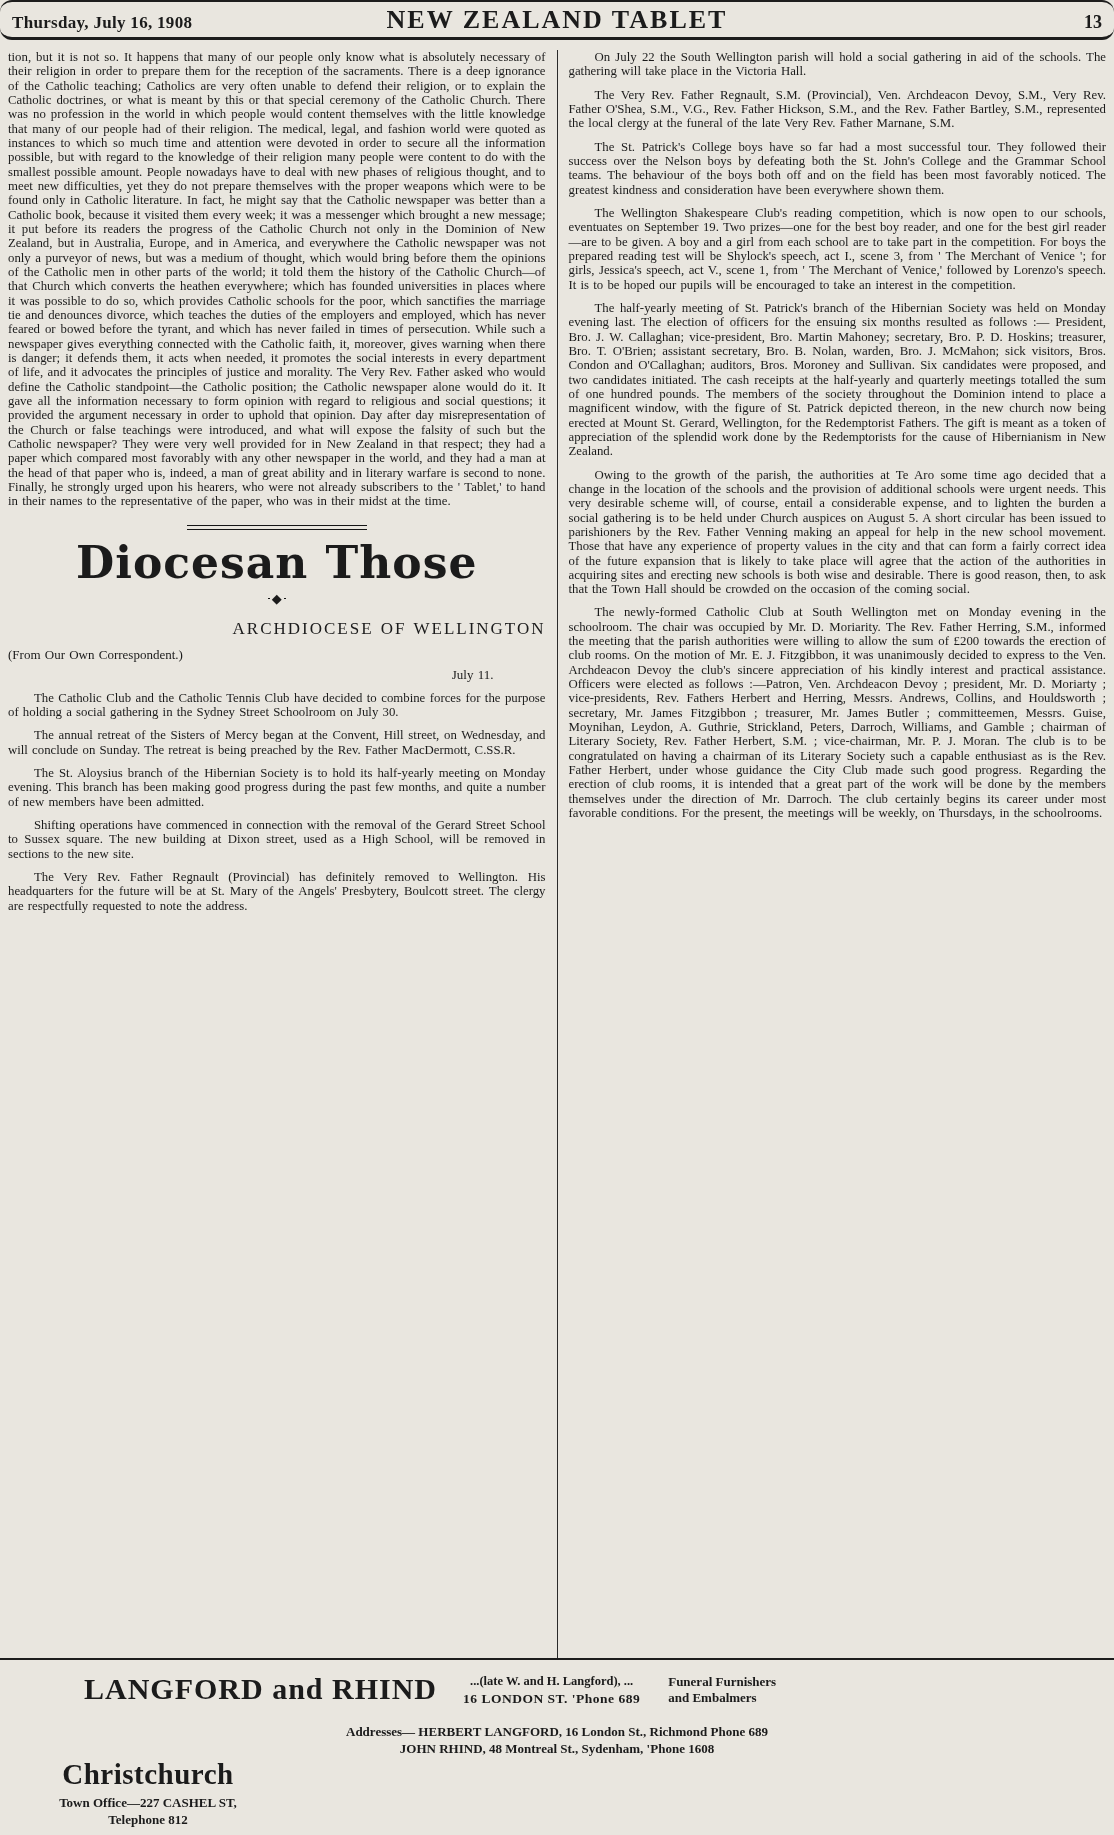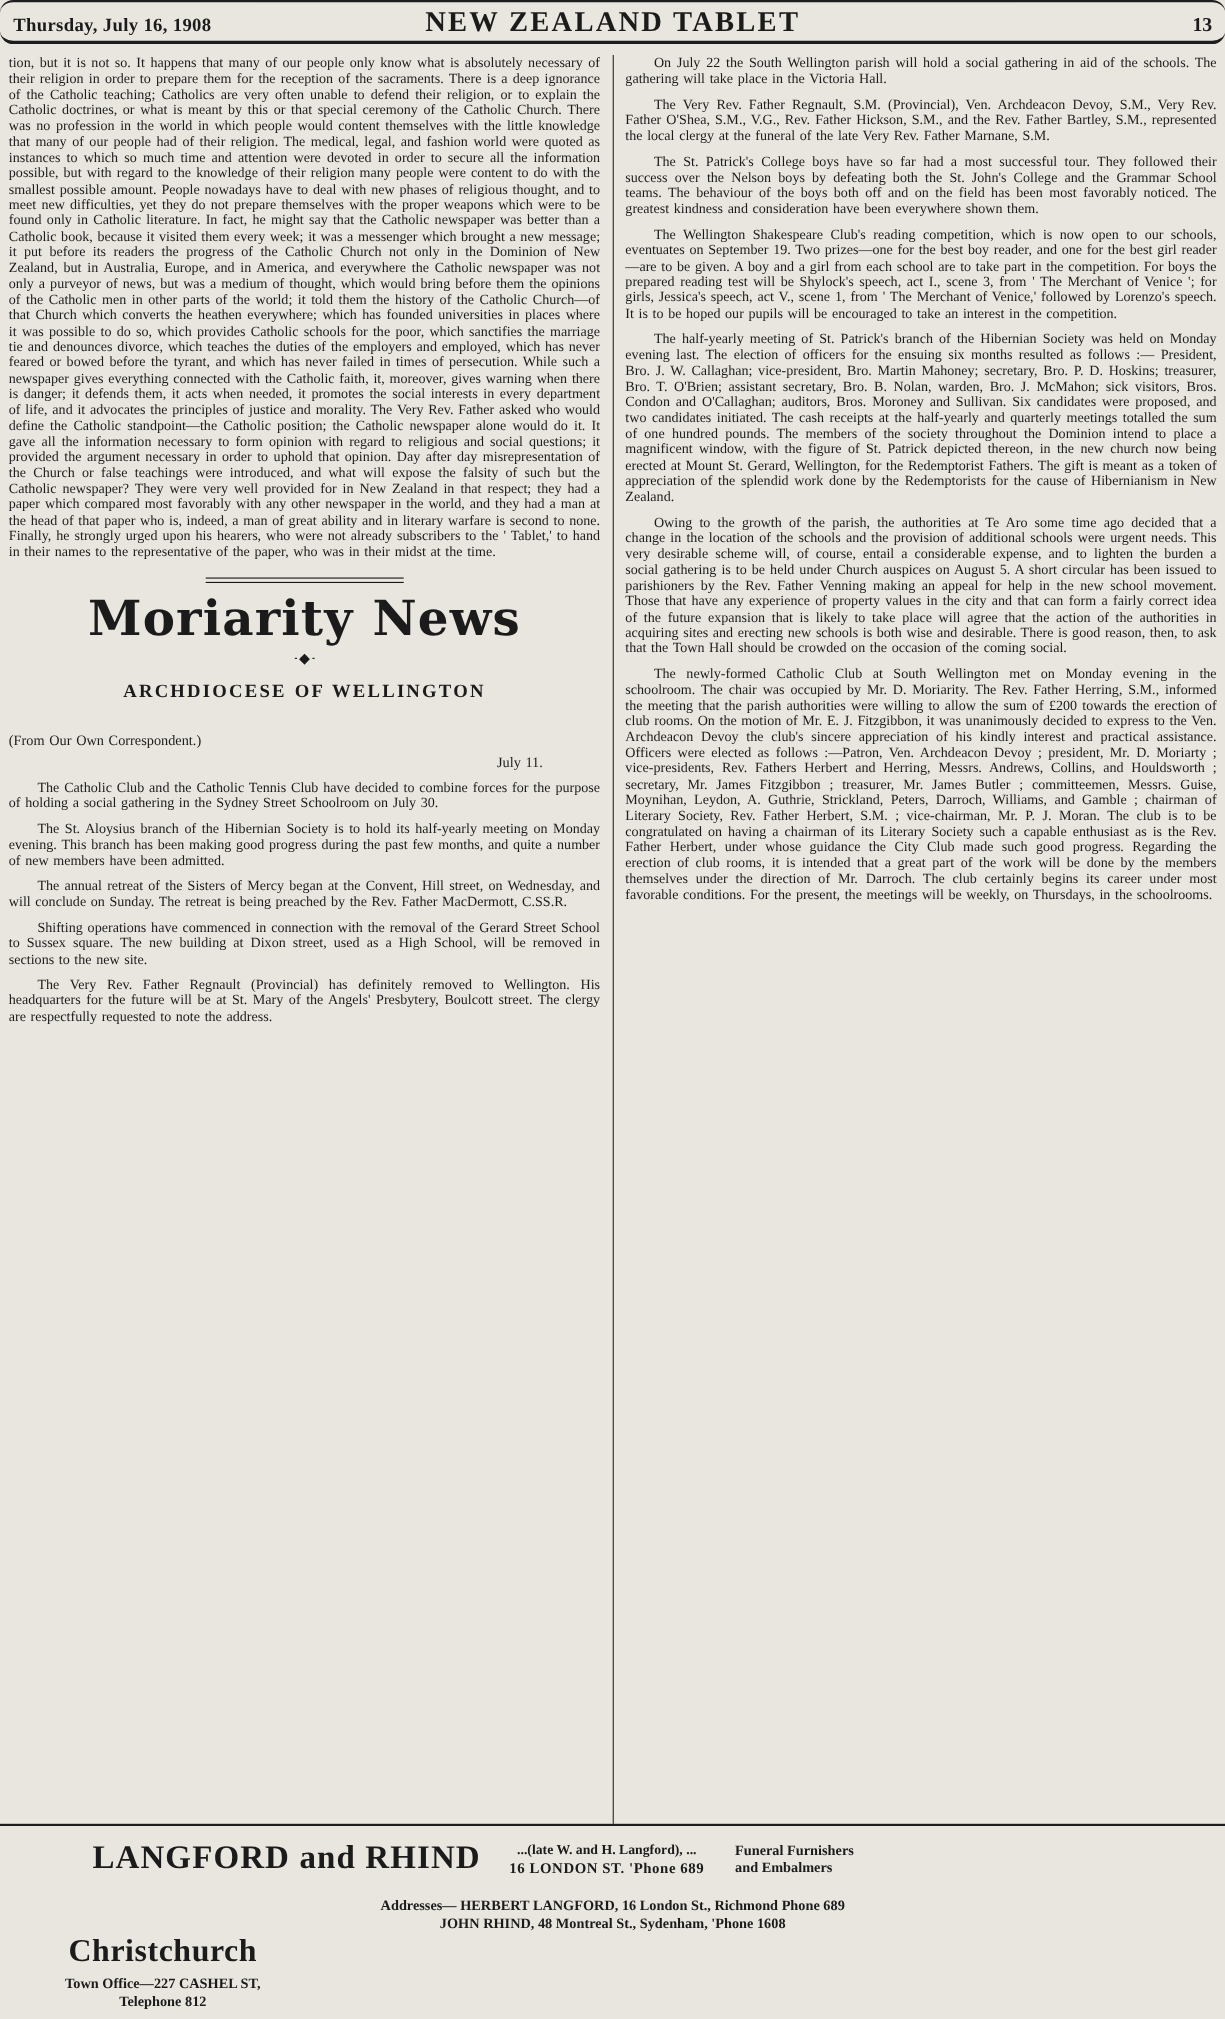--- a/index.html
+++ b/index.html
@@ -40,22 +40,22 @@
   }
   .section-title {
     text-align:center; font-size:44px; font-weight:bold;
     font-family:"DejaVu Serif","Liberation Serif",serif;
     letter-spacing:1px; margin:2px 0 6px 0; line-height:1.05;
   }
   .diamond-divider { display:flex; align-items:center; justify-content:center; margin:2px 0 14px 0; }
   .diamond-divider .dd-line { width:2px; height:1px; background:#151515; }
   .diamond-divider .dd-glyph { font-size:13px; line-height:1; padding:0 2px; }
   .section-sub {
-    text-align:center; font-size:17px; font-weight:bold;
-    letter-spacing:2px; margin-bottom:28px; text-indent:0 !important;
+    text-align:right; font-size:17px; font-weight:normal;
+    letter-spacing:2px; margin-bottom:10px; text-indent:0 !important;
   }
   .byline { text-align:left; font-size:13px; margin-bottom:6px; }
   .dateline { text-align:right; font-size:13px; margin:0 52px 8px 0; }
 
   
   .footer {
     border-top:2px solid #1d1d1d;
     padding:12px 14px 6px 14px;
     display:flex;
     flex-direction:column;
@@ -80,33 +80,33 @@
   <span class="m-title">NEW ZEALAND TABLET</span>
   <span class="m-page">13</span>
 </header>
 
 <main class="columns">
 
   <div class="col">
     <p class="no-indent">tion, but it is not so.  It happens that many of our people only know what is absolutely necessary of their religion in order to prepare them for the reception of the sacraments.  There is a deep ignorance of the Catholic teaching; Catholics are very often unable to defend their religion, or to explain the Catholic doctrines, or what is meant by this or that special ceremony of the Catholic Church.  There was no profession in the world in which people would content themselves with the little knowledge that many of our people had of their religion.  The medical, legal, and fashion world were quoted as instances to which so much time and attention were devoted in order to secure all the information possible, but with regard to the knowledge of their religion many people were content to do with the smallest possible amount.  People nowadays have to deal with new phases of religious thought, and to meet new difficulties, yet they do not prepare themselves with the proper weapons which were to be found only in Catholic literature.  In fact, he might say that the Catholic newspaper was better than a Catholic book, because it visited them every week; it was a messenger which brought a new message; it put before its readers the progress of the Catholic Church not only in the Dominion of New Zealand, but in Australia, Europe, and in America, and everywhere the Catholic newspaper was not only a purveyor of news, but was a medium of thought, which would bring before them the opinions of the Catholic men in other parts of the world; it told them the history of the Catholic Church—of that Church which converts the heathen everywhere; which has founded universities in places where it was possible to do so, which provides Catholic schools for the poor, which sanctifies the marriage tie and denounces divorce, which teaches the duties of the employers and employed, which has never feared or bowed before the tyrant, and which has never failed in times of persecution.  While such a newspaper gives everything connected with the Catholic faith, it, moreover, gives warning when there is danger; it defends them, it acts when needed, it promotes the social interests in every department of life, and it advocates the principles of justice and morality.  The Very Rev. Father asked who would define the Catholic standpoint—the Catholic position; the Catholic newspaper alone would do it.  It gave all the information necessary to form opinion with regard to religious and social questions; it provided the argument necessary in order to uphold that opinion. Day after day misrepresentation of the Church or false teachings were introduced, and what will expose the falsity of such but the Catholic newspaper?  They were very well provided for in New Zealand in that respect; they had a paper which compared most favorably with any other newspaper in the world, and they had a man at the head of that paper who is, indeed, a man of great ability and in literary warfare is second to none. Finally, he strongly urged upon his hearers, who were not already subscribers to the ' Tablet,' to hand in their names to the representative of the paper, who was in their midst at the time.</p>
 
     <div class="double-rule"></div>
-    <h2 class="section-title">Moriarity News</h2>
+    <h2 class="section-title">Diocesan Those</h2>
     <div class="diamond-divider">
       <span class="dd-line"></span>
       <span class="dd-glyph">◆</span>
       <span class="dd-line"></span>
     </div>
     <h3 class="section-sub">ARCHDIOCESE OF WELLINGTON</h3>
     <div class="byline">(From Our Own Correspondent.)</div>
     <div class="dateline">July 11.</div>
 
     <p>The Catholic Club and the Catholic Tennis Club have decided to combine forces for the purpose of holding a social gathering in the Sydney Street Schoolroom on July 30.</p>
+    <p>The annual retreat of the Sisters of Mercy began at the Convent, Hill street, on Wednesday, and will conclude on Sunday. The retreat is being preached by the Rev. Father MacDermott, C.SS.R.</p>
     <p>The St. Aloysius branch of the Hibernian Society is to hold its half-yearly meeting on Monday evening.  This branch has been making good progress during the past few months, and quite a number of new members have been admitted.</p>
-    <p>The annual retreat of the Sisters of Mercy began at the Convent, Hill street, on Wednesday, and will conclude on Sunday. The retreat is being preached by the Rev. Father MacDermott, C.SS.R.</p>
     <p>Shifting operations have commenced in connection with the removal of the Gerard Street School to Sussex square.  The new building at Dixon street, used as a High School, will be removed in sections to the new site.</p>
     <p>The Very Rev. Father Regnault (Provincial) has definitely removed to Wellington.  His headquarters for the future will be at St. Mary of the Angels' Presbytery, Boulcott street.  The clergy are respectfully requested to note the address.</p>
   </div>
 
   <div class="col-rule"></div>
 
   <div class="col">
     <p>On July 22 the South Wellington parish will hold a social gathering in aid of the schools.  The gathering will take place in the Victoria Hall.</p>
     <p>The Very Rev. Father Regnault, S.M. (Provincial), Ven. Archdeacon Devoy, S.M., Very Rev. Father O'Shea, S.M., V.G., Rev. Father Hickson, S.M., and the Rev. Father Bartley, S.M., represented the local clergy at the funeral of the late Very Rev. Father Marnane, S.M.</p>
     <p>The St. Patrick's College boys have so far had a most successful tour.  They followed their success over the Nelson boys by defeating both the St. John's College and the Grammar School teams.  The behaviour of the boys both off and on the field has been most favorably noticed.  The greatest kindness and consideration have been everywhere shown them.</p>

